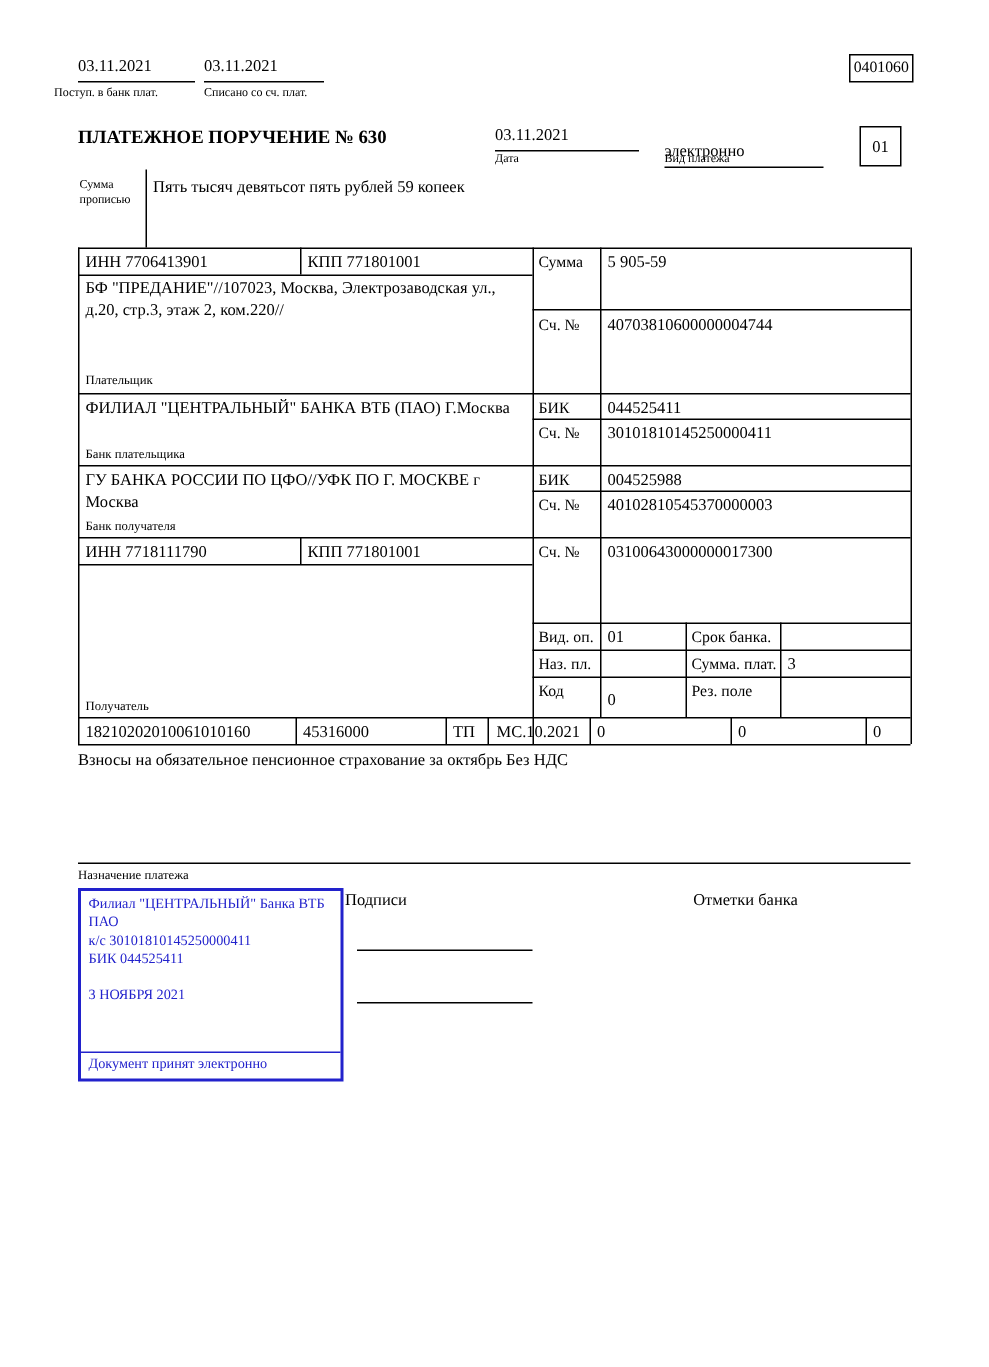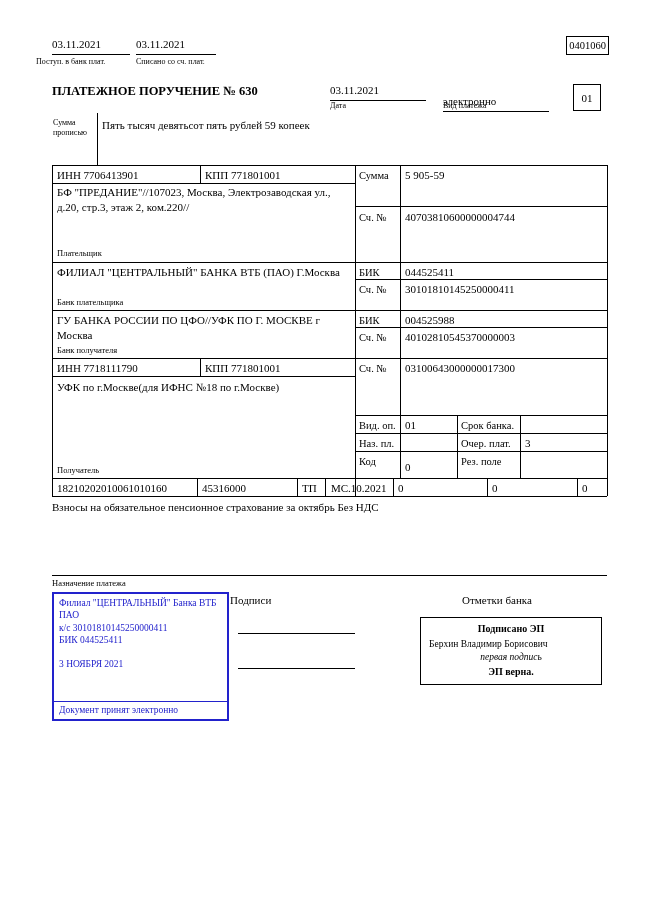--- a/index.html
+++ b/index.html
@@ -111,28 +111,27 @@
   <div class="cl" style="left:359px;top:314px">БИК</div>
   <div class="t" style="left:405px;top:313px">004525988</div>
   <div class="cl" style="left:359px;top:331px">Сч. №</div>
   <div class="t" style="left:405px;top:330px">40102810545370000003</div>
   <div class="lbl2" style="left:57px;top:345px">Банк получателя</div>
 
   <div class="t" style="left:57px;top:361px">ИНН 7718111790</div>
   <div class="t" style="left:205px;top:361px">КПП 771801001</div>
   <div class="cl" style="left:359px;top:362px">Сч. №</div>
   <div class="t" style="left:405px;top:361px">03100643000000017300</div>
-  <div class="tw" style="left:57px;top:380px;width:293px">УФК по г.Москве(для ИФНС №18 по г.Москве)</div>
   <div class="lbl2" style="left:57px;top:465px">Получатель</div>
 
   <div class="cl" style="left:359px;top:419px">Вид. оп.</div>
   <div class="t" style="left:405px;top:418px">01</div>
   <div class="cl" style="left:461px;top:419px">Срок банка.</div>
   <div class="cl" style="left:359px;top:437px">Наз. пл.</div>
-  <div class="cl" style="left:461px;top:437px">Очер. плат.</div>
+  <div class="cl" style="left:461px;top:437px">Сумма. плат.</div>
   <div class="t" style="left:525px;top:436px">3</div>
   <div class="cl" style="left:359px;top:455px">Код</div>
   <div class="t" style="left:405px;top:460px">0</div>
   <div class="cl" style="left:461px;top:455px">Рез. поле</div>
 
   <div class="t" style="left:57px;top:481px">18210202010061010160</div>
   <div class="t" style="left:202px;top:481px">45316000</div>
   <div class="t" style="left:302px;top:481px">ТП</div>
   <div class="t" style="left:331px;top:481px">МС.10.2021</div>
   <div class="t" style="left:398px;top:481px">0</div>
@@ -149,20 +148,14 @@
   <div class="sig" style="left:238px;top:668px;width:117px"></div>
 
   <div class="stamp">
     <div>Филиал "ЦЕНТРАЛЬНЫЙ" Банка ВТБ ПАО</div>
     <div>к/с 30101810145250000411</div>
     <div>БИК 044525411</div>
     <div class="gap">3 НОЯБРЯ 2021</div>
     <div class="stamp-bottom">Документ принят электронно</div>
   </div>
 
-  <div class="esign">
-    <div class="esign-title">Подписано ЭП</div>
-    <div class="esign-name">Берхин Владимир Борисович</div>
-    <div class="esign-role">первая подпись</div>
-    <div class="esign-verdict">ЭП верна.</div>
-  </div>
 
 </div>
 
 </body></html>

